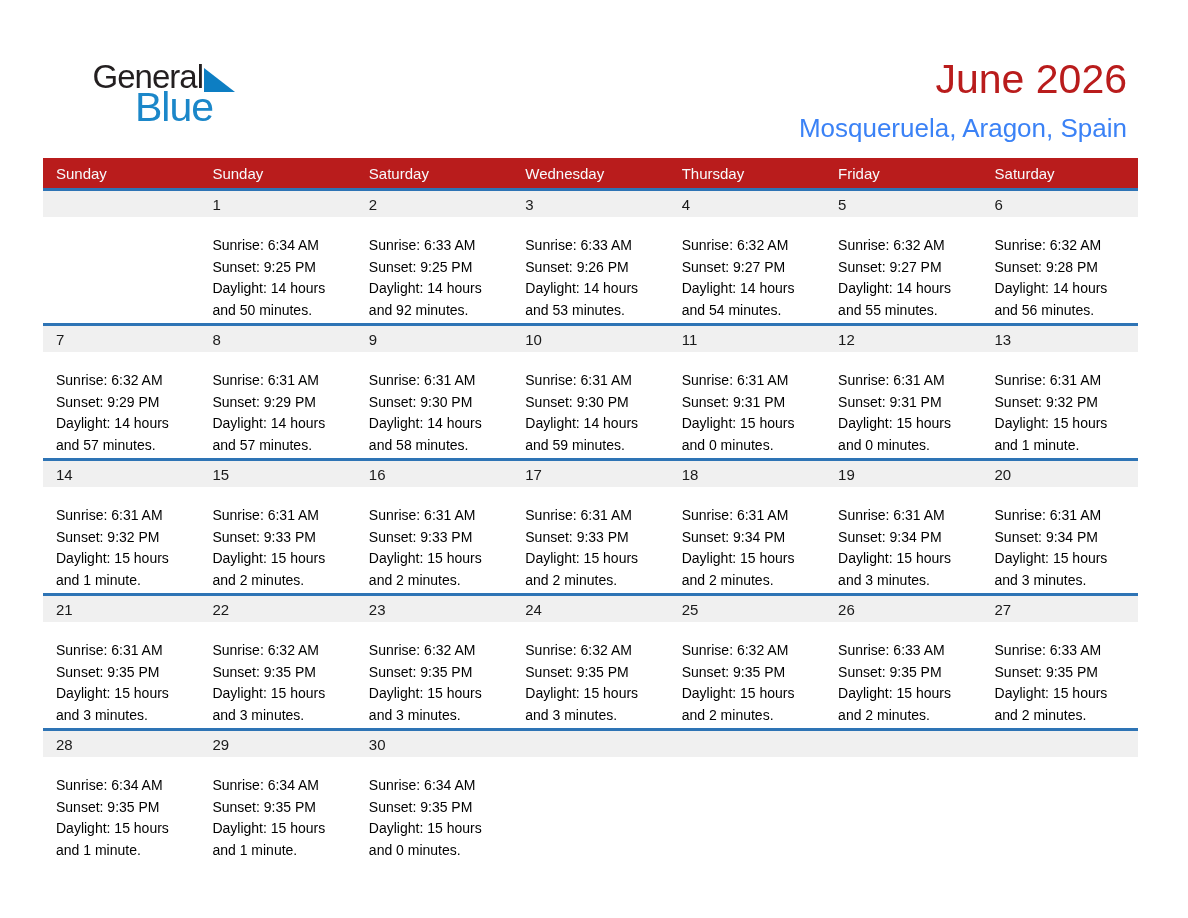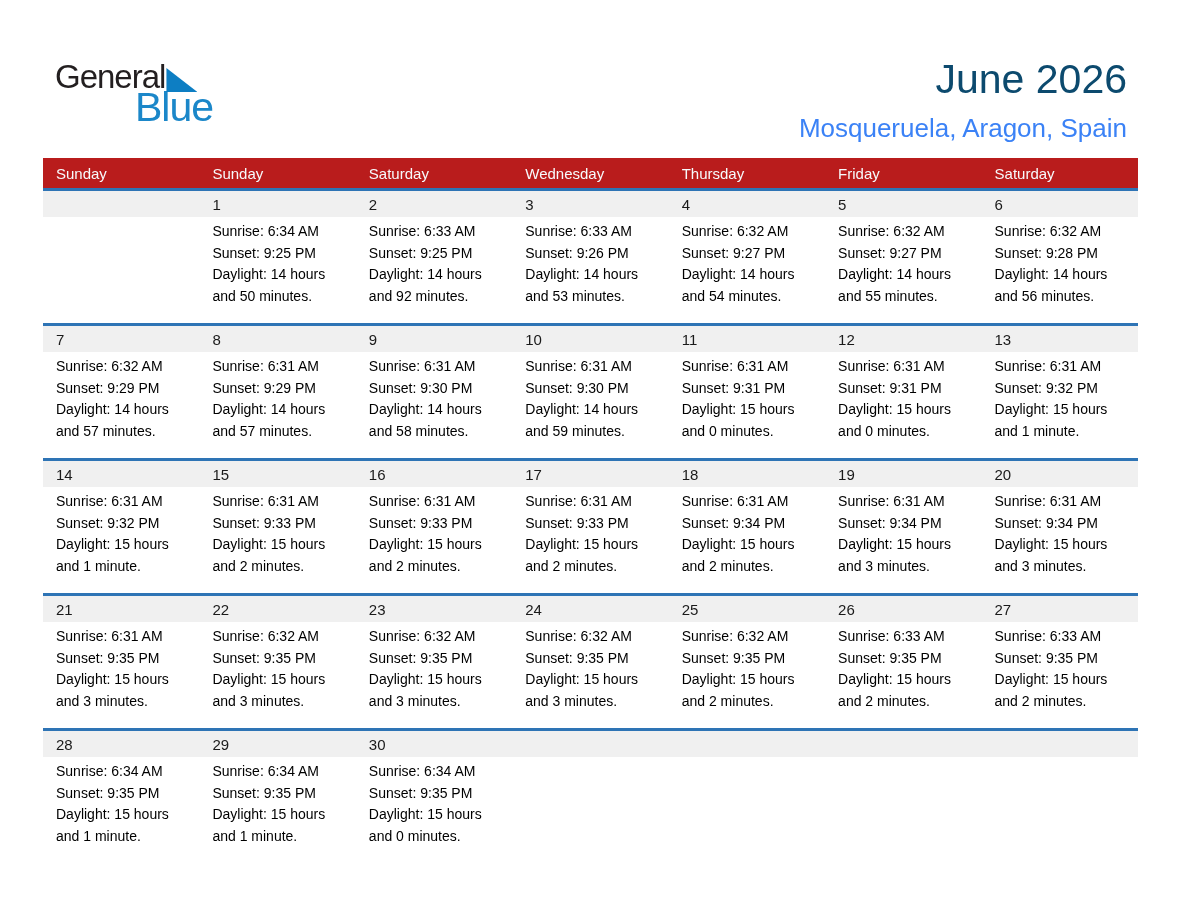--- a/index.html
+++ b/index.html
@@ -2,39 +2,39 @@
 <html><head>
 <meta charset="utf-8">
 <style>
   html,body{margin:0;padding:0;}
   body{
     width:1188px;height:918px;position:relative;background:#ffffff;
     font-family:"Liberation Sans", sans-serif;color:#1a1a1a;overflow:hidden;
   }
   
   .logo{position:absolute;left:55px;top:60px;width:180px;}
-  .logo-row1{display:flex;align-items:flex-end;line-height:1;}
+  .logo-row1{display:flex;align-items:flex-end;line-height:1;justify-content:flex-end;}
   .logo-general{font-size:33px;color:#231f20;letter-spacing:-1px;}
   .logo-triangle{width:31px;height:24px;background:#0d7ec3;
     clip-path:polygon(0 0,100% 100%,0 100%);margin-left:1px;margin-bottom:1px;}
   .logo-blue{font-size:41px;color:#1b87c9;line-height:1;margin-top:-6px;padding-left:80px;letter-spacing:-1px;}
   
   .title-block{position:absolute;top:57px;right:61px;text-align:right;}
-  .page-title{font-size:41px;line-height:44px;color:#0c4a6e;}
+  .page-title{font-size:41px;line-height:44px;color:#b91c1c;}
   .page-location{font-size:26px;line-height:28px;margin-top:13px;color:#3b82f6;}
   
   .calendar{position:absolute;left:43px;top:158px;width:1095px;}
   .weekday-header{display:flex;background:#b91c1c;height:30px;}
   .weekday{flex:1;color:#f7fafc;font-size:15px;line-height:31px;padding-left:13px;
     box-sizing:border-box;overflow:hidden;white-space:nowrap;}
   .week-row{display:flex;border-top:3px solid #2e74b5;height:132px;}
   .day-cell{flex:1;box-sizing:border-box;overflow:hidden;}
   .day-num{height:26px;background:#f0f0f0;font-size:15px;line-height:27px;
     padding-left:13px;color:#1a1a1a;}
-  .day-body{padding:4px 6px 0 13px;font-size:14px;line-height:21.7px;color:#000;}
+  .day-body{padding:18px 6px 0 13px;font-size:14px;line-height:21.7px;color:#000;}
   .day-line{white-space:nowrap;}
 </style>
 </head>
 <body>
 
 <div class="logo">
   <div class="logo-row1">
     <span class="logo-general">General</span>
     <span class="logo-triangle"></span>
   </div>

